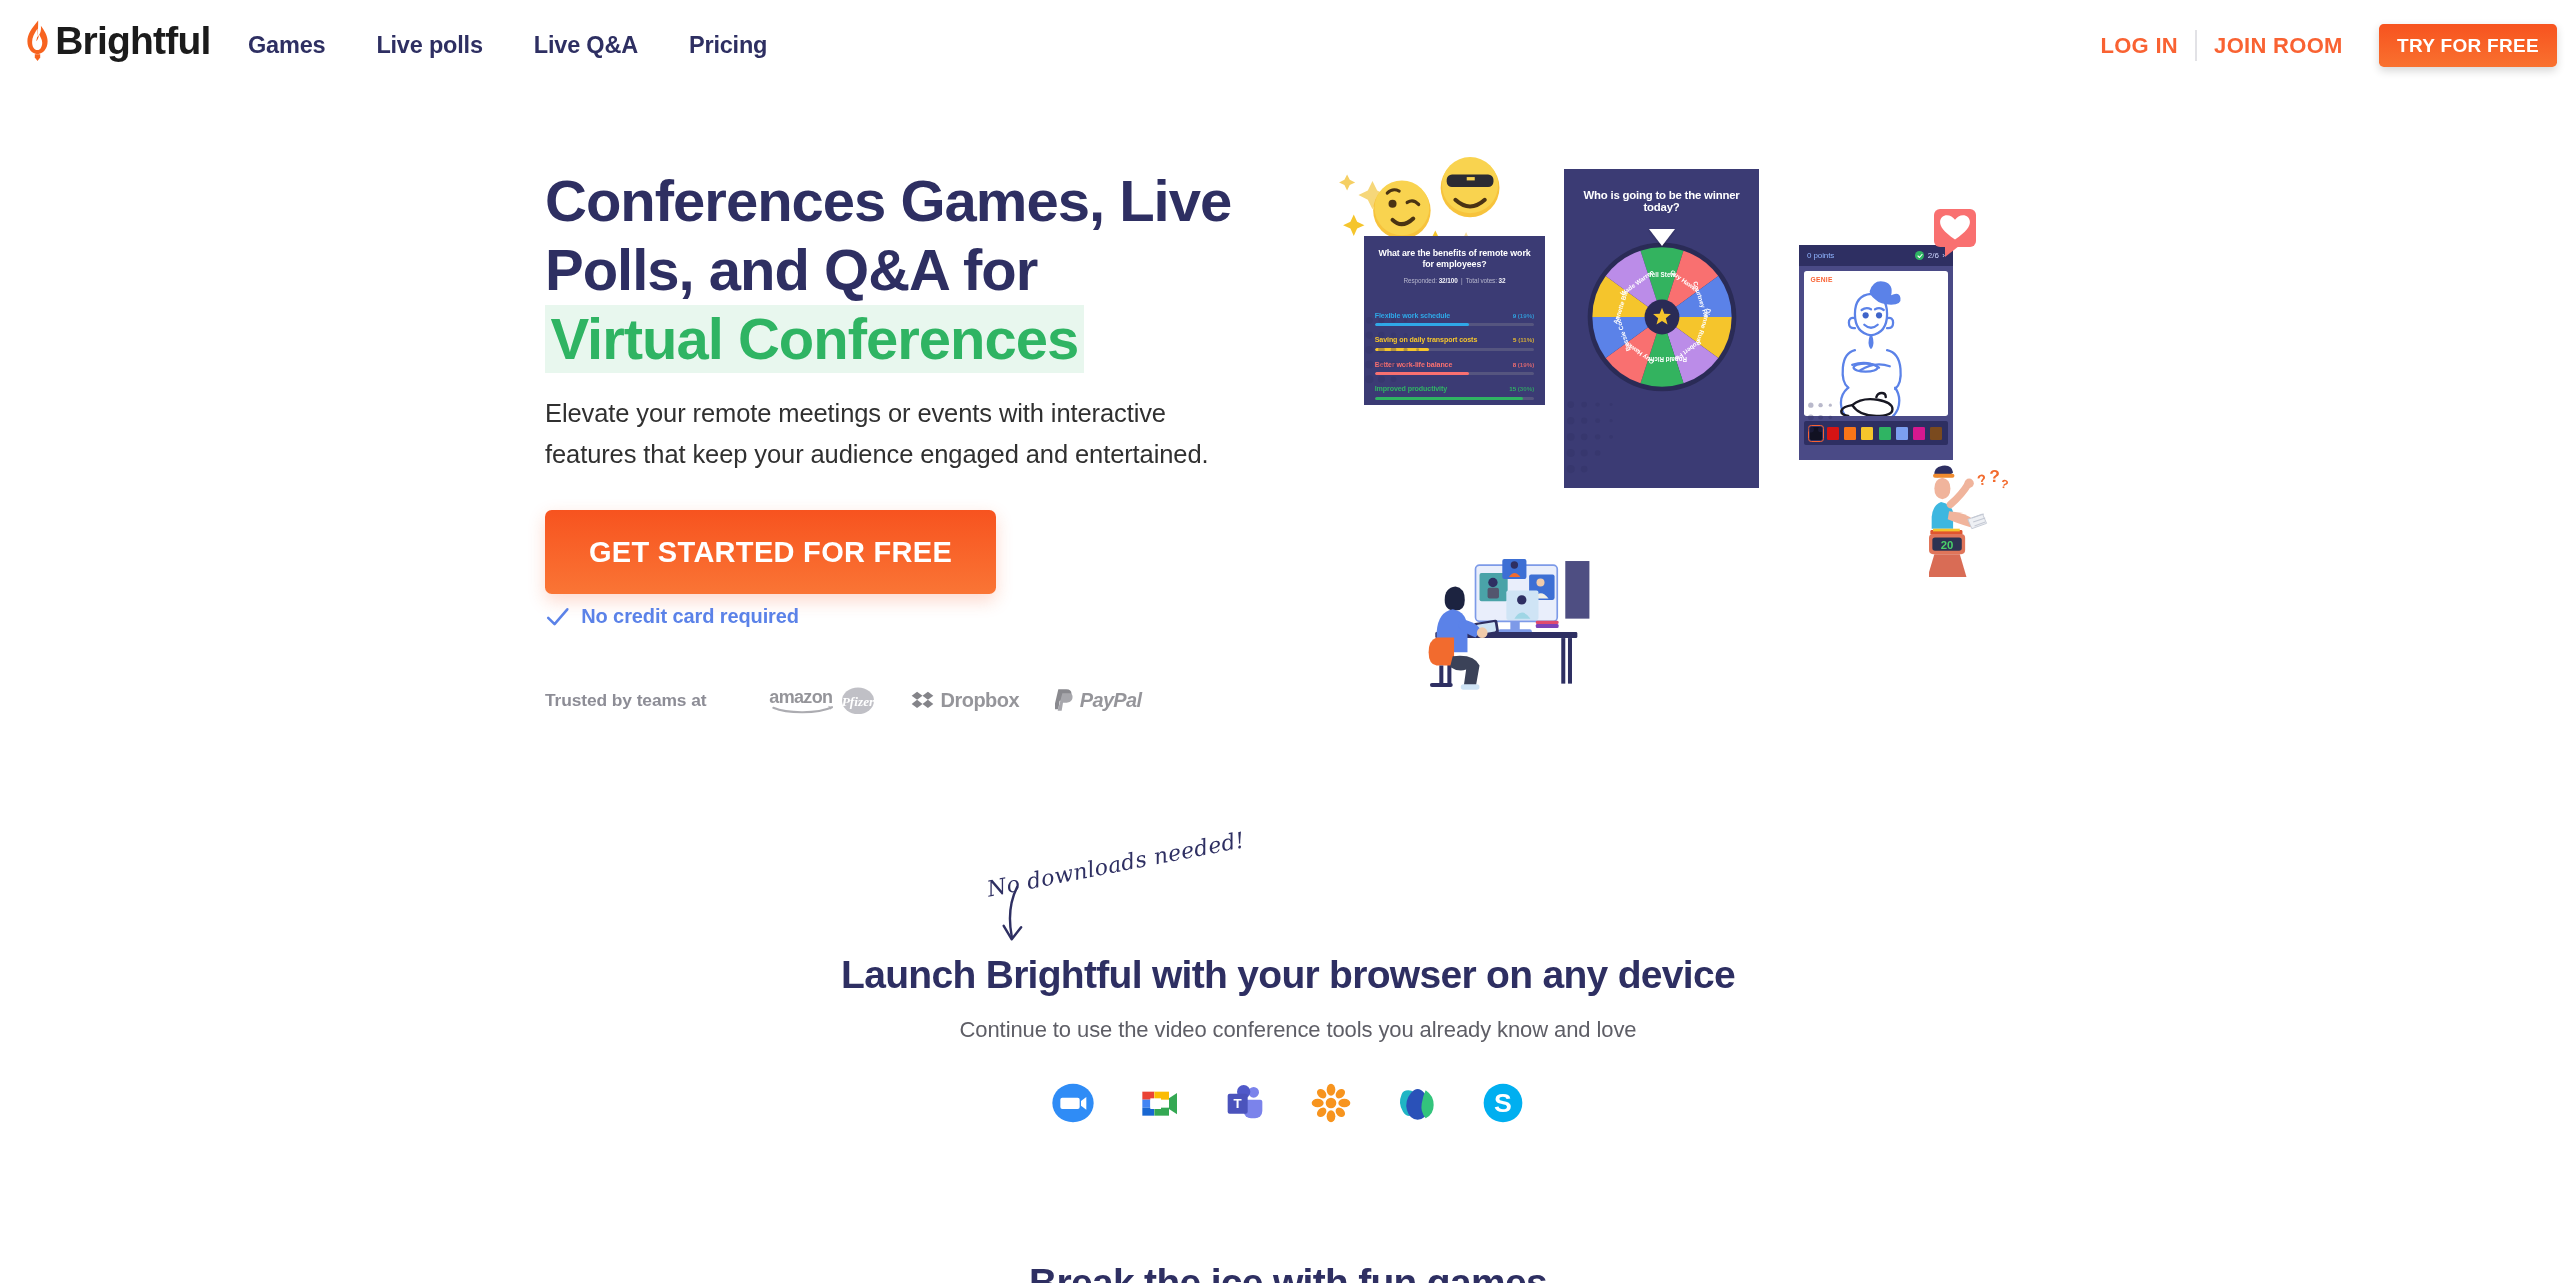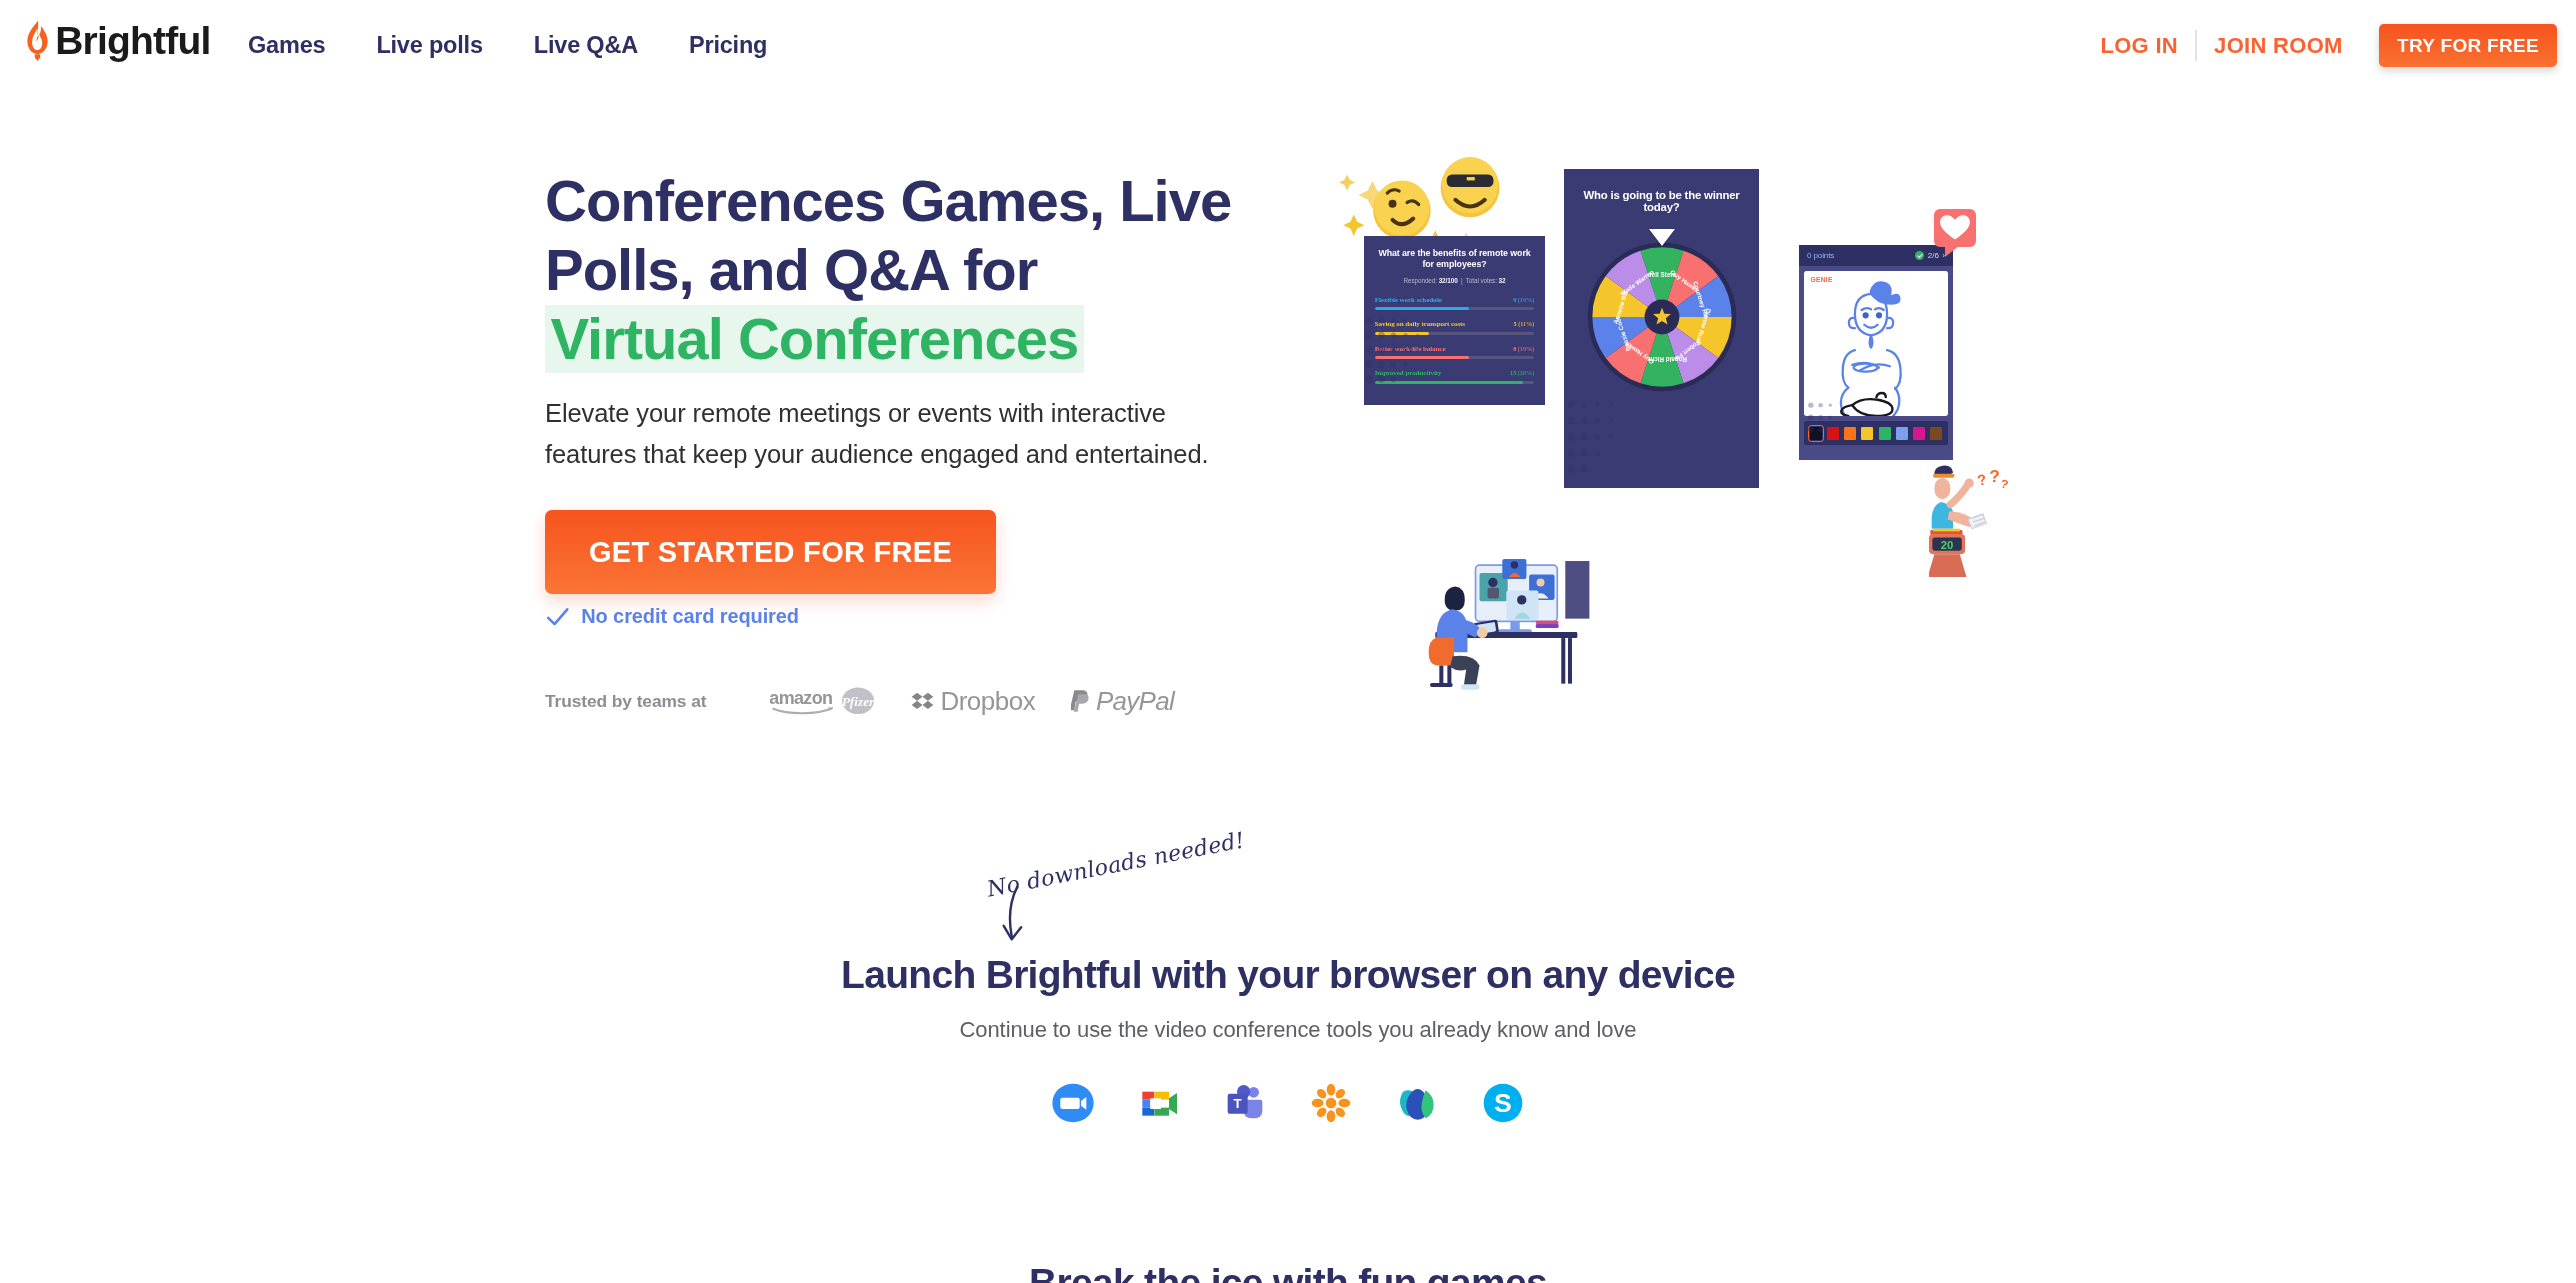--- a/index.html
+++ b/index.html
@@ -34,34 +34,34 @@
   .nocc .tick { width:25.5px; height:25.5px; }
   .nocc span { color:#5b82e8; font-size:20px; font-weight:700; letter-spacing:-0.1px; }
 
   .trusted { margin-top:56px; display:flex; align-items:center; gap:0; }
   .trusted .tlabel { color:#8d8d96; font-size:17.4px; font-weight:700; letter-spacing:-0.1px; white-space:nowrap; }
   .tlogo { display:flex; align-items:center; justify-content:center; opacity:.72; }
   .tl-amazon { margin-left:62px; }
   .tl-pfizer { }
   .tl-dropbox { margin-left:35px; display:flex; align-items:center; gap:6px; }
   .tl-paypal { margin-left:36px; display:flex; align-items:center; gap:4.7px; }
-  .tl-word { color:#6d6d74; font-weight:400; font-size:26px; letter-spacing:-0.5px; }
+  .tl-word { color:#6d6d74; font-weight:700; font-size:20px; letter-spacing:-0.5px; }
   .tl-word.pp { font-style:italic; letter-spacing:-0.7px; }
 
   
   .hero-art { position:absolute; left:1348px; top:161px; width:751px; height:537px; }
   .card { position:absolute; background:#3b3b74; }
   .halftone { position:absolute; bottom:0; left:0; width:100%; height:101px; opacity:.33; }
 
   
   .poll-card { left:16px; top:75px; width:181px; height:169px; padding:12px 10.7px 0 10.7px; }
   .poll-q { color:#fff; font-size:8.9px; font-weight:700; text-align:center; line-height:1.28; letter-spacing:-0.1px; }
   .poll-meta { margin-top:6px; text-align:center; font-size:6.4px; color:#b6b6cd; letter-spacing:-0.1px; }
   .poll-meta b { color:#f1f1f7; }
-  .poll-list { margin-top:12px;font-family:Liberation Serif, serif; }
+  .poll-list { margin-top:28px; }
   .poll-row { margin-bottom:10px; }
   .poll-row .pr-top { display:flex; justify-content:space-between; align-items:baseline; }
   .pr-label { font-size:7.1px; font-weight:700; letter-spacing:-0.1px; }
   .pr-val { font-size:6.2px; font-weight:700; }
   .pr-val i { font-style:normal; opacity:.78; }
   .pr-bar { margin-top:3.4px; height:3.1px; border-radius:2px; background:#55557f; overflow:hidden; }
   .pr-fill { height:100%; border-radius:2px; }
 
   
   .wheel-card { left:216px; top:8px; width:195px; height:319px; }

